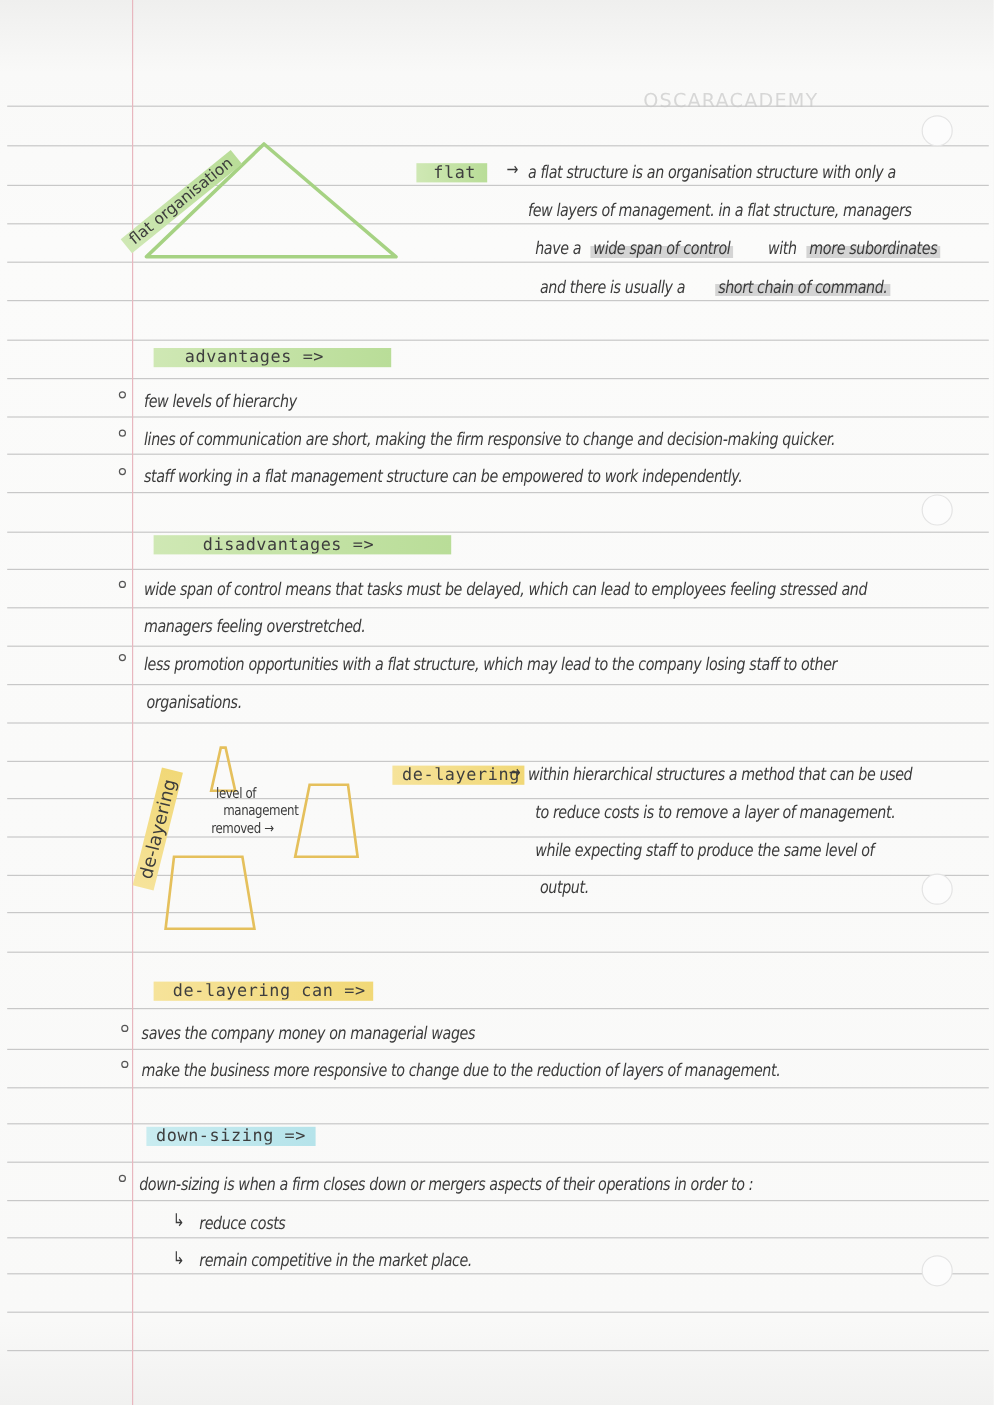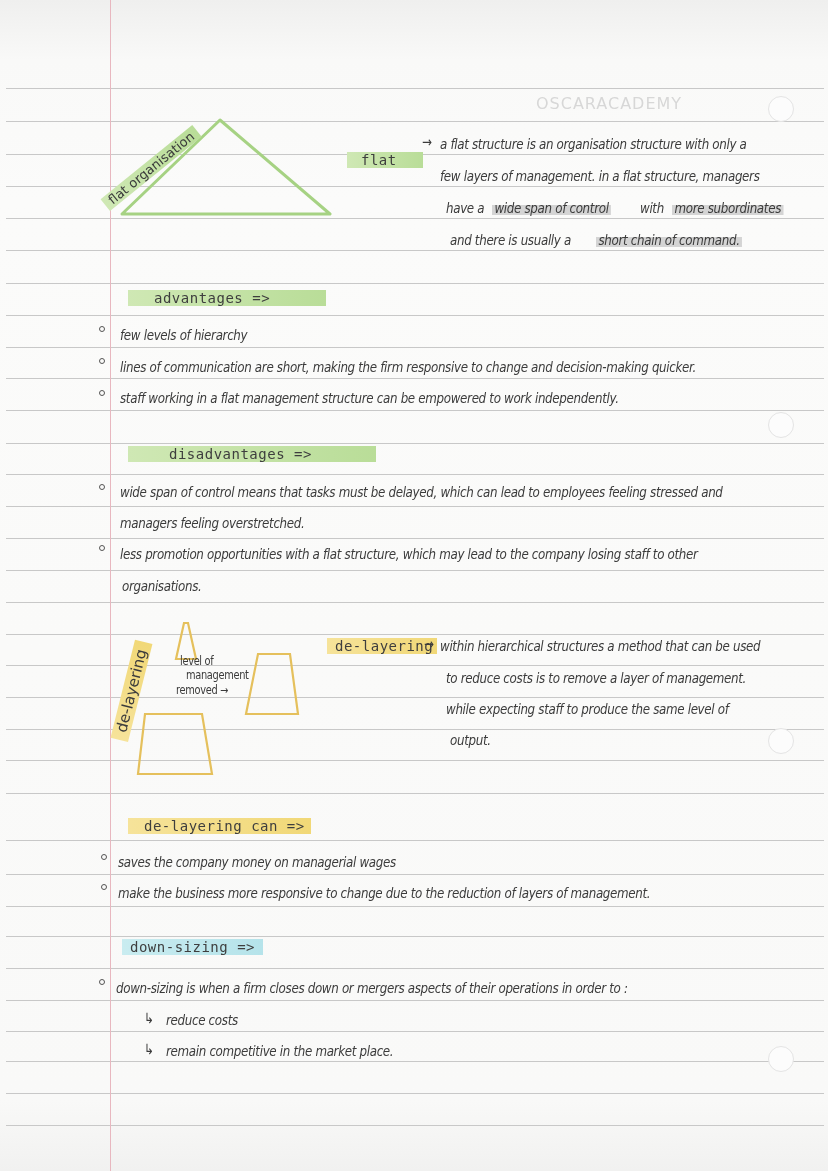--- a/index.html
+++ b/index.html
@@ -50,21 +50,21 @@
   }
   .mark-grey { background: linear-gradient(180deg, transparent 30%, #d4d4d4 30%, #d4d4d4 92%, transparent 92%); }
   svg { position: absolute; overflow: visible; }
   .rot-label {
     position: absolute; white-space: nowrap;
     font-family: "DejaVu Sans", sans-serif; font-size: 13px; color: #3c3c3c;
     transform-origin: left bottom;
   }
   .faded {
     position: absolute; color: #c9c9c9; font-size: 16px; white-space: nowrap;
-    font-family: "DejaVu Sans", sans-serif; letter-spacing: 1px; opacity: 0.7; margin-top: 20px;
+    font-family: "DejaVu Sans", sans-serif; letter-spacing: 1px; opacity: 0.7;
   }
 </style>
 </head>
 <body>
 
 <div class="page">
 
   <div class="rule" style="top:88px"></div>
   <div class="rule" style="top:121px"></div>
   <div class="rule" style="top:154px"></div>
@@ -106,21 +106,21 @@
   <div class="punch" style="left:768px; top:728px"></div>
   <div class="punch" style="left:768px; top:1046px"></div>
 
   <div class="faded" style="left:536px; top:74px;">OSCARACADEMY</div>
 
   <svg style="left:100px; top:110px;" width="240" height="115">
     <polygon points="120,10 230,104 22,104" fill="none" stroke="#a6d283" stroke-width="3" stroke-linejoin="round"></polygon>
   </svg>
   <div class="rot-label hl-green" style="left:110px; top:196px; padding:0 6px; transform: rotate(-39deg);">flat organisation</div>
 
-  <div class="heading hl-green" style="left:347px; top:152px; padding:0 26px 0 14px;">flat</div>
+  <div class="heading hl-green" style="left:347px; top:136px; padding:0 9px 0 14px;">flat</div>
   <div class="hw" style="left:422px; top:134px; font-style:normal;">→</div>
   <div class="hw" style="left:440px; top:136px;">a flat structure is an organisation structure with only a</div>
   <div class="hw" style="left:440px; top:168px;">few layers of management. in a flat structure, managers</div>
   <div class="hw" style="left:446px; top:200px;">have a</div>
   <div class="hw mark-grey" style="left:492px; top:200px; padding:0 3px;">wide span of control</div>
   <div class="hw" style="left:640px; top:200px;">with</div>
   <div class="hw mark-grey" style="left:672px; top:200px; padding:0 3px;">more subordinates</div>
   <div class="hw" style="left:450px; top:232px;">and there is usually a</div>
   <div class="hw mark-grey" style="left:596px; top:232px; padding:0 3px;">short chain of command.</div>
 

